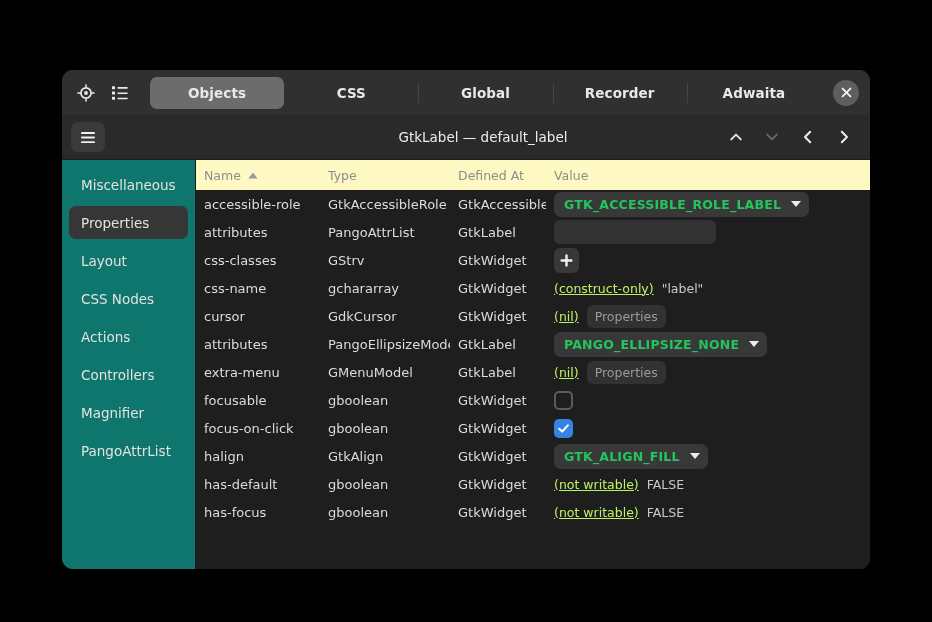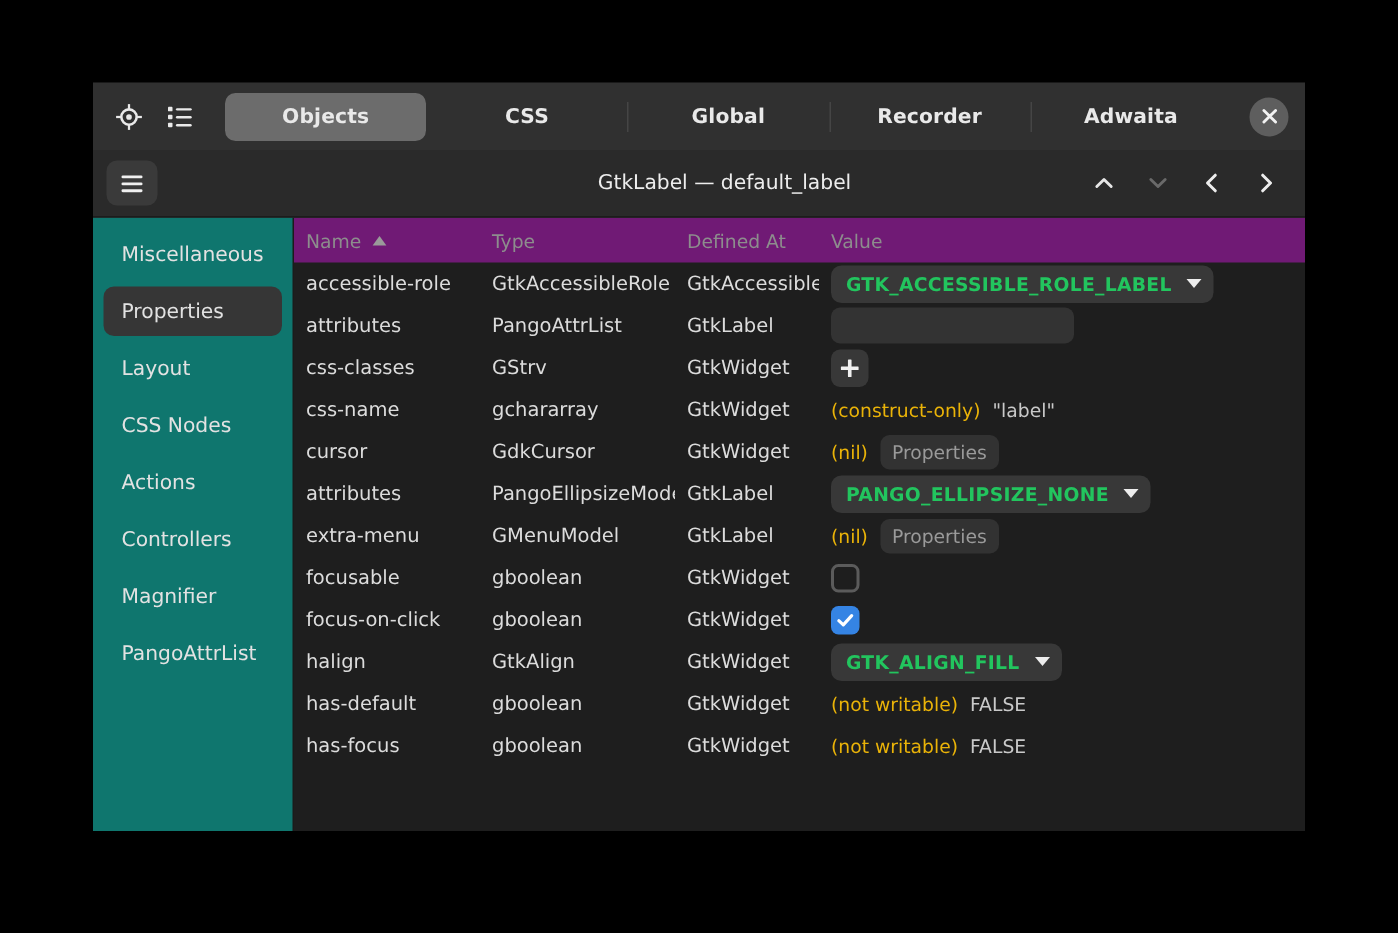--- a/index.html
+++ b/index.html
@@ -9,25 +9,25 @@
     height: 622px;
     background: #000000;
     font-family: "DejaVu Sans", "Liberation Sans", sans-serif;
     overflow: hidden;
   }
 
   
   #inspector-window {
     position: absolute;
     left: 62px;
-    top: 55px;
+    top: 70px;
     width: 808px;
     height: 499px;
     background: #242424;
-    border-radius: 0;
+    border-radius: 11px;
     overflow: hidden;
     display: flex;
     flex-direction: column;
   }
 
   
   .headerbar {
     height: 45px;
     flex: 0 0 45px;
     background: #303030;
@@ -202,21 +202,21 @@
     width: 100%;
     border-collapse: collapse;
     table-layout: fixed;
   }
   table.proptable th {
     text-align: left;
     font-size: 12.5px;
     font-weight: normal;
     color: #8d8d8d;
     padding: 8px 0 7px 0;
-    background: #701a75;
+    background: #fef9c3;
   }
   .th-inner { display: flex; align-items: center; gap: 7px; }
 
   table.proptable td {
     font-size: 13px;
     color: #dcdcdc;
     padding: 0;
     height: 28px;
     vertical-align: middle;
     white-space: nowrap;
@@ -273,21 +273,21 @@
   .plus-btn {
     width: 25px; height: 25px;
     border-radius: 6px;
     background: #383838;
     display: inline-flex;
     align-items: center;
     justify-content: center;
     cursor: pointer;
   }
 
-  .muted { color: #eab308; font-size: 12.5px; }
+  .muted { color: #bef264; font-size: 12.5px; text-decoration: underline; }
   .plainval { color: #c9c9c9; font-size: 12.5px; }
 
   .pill {
     display: inline-flex;
     align-items: center;
     height: 23px;
     padding: 0 8px;
     border-radius: 6px;
     background: #323232;
     color: #9a9a9a;

